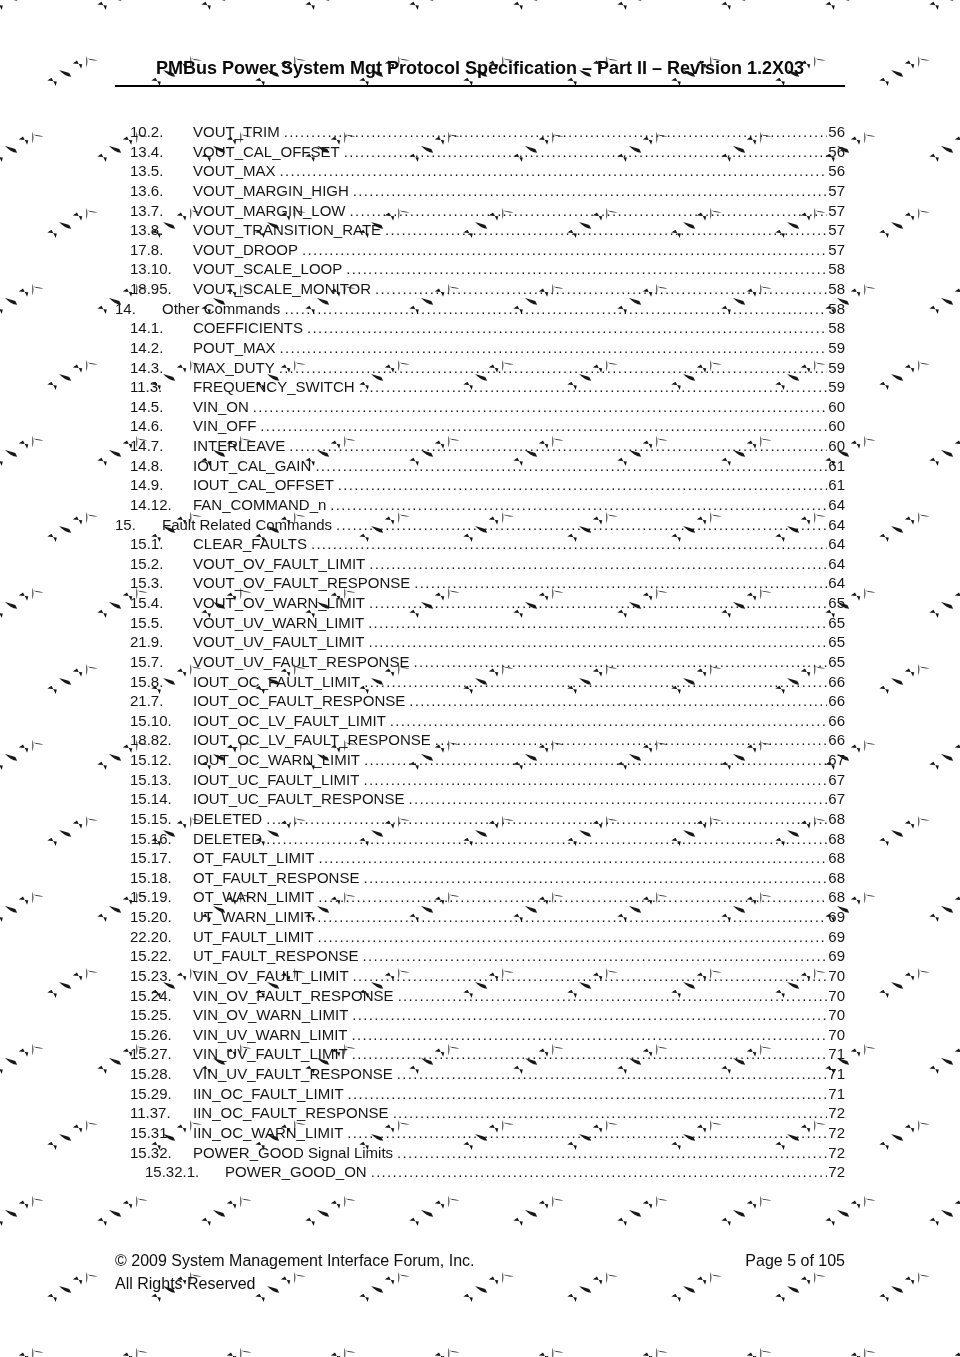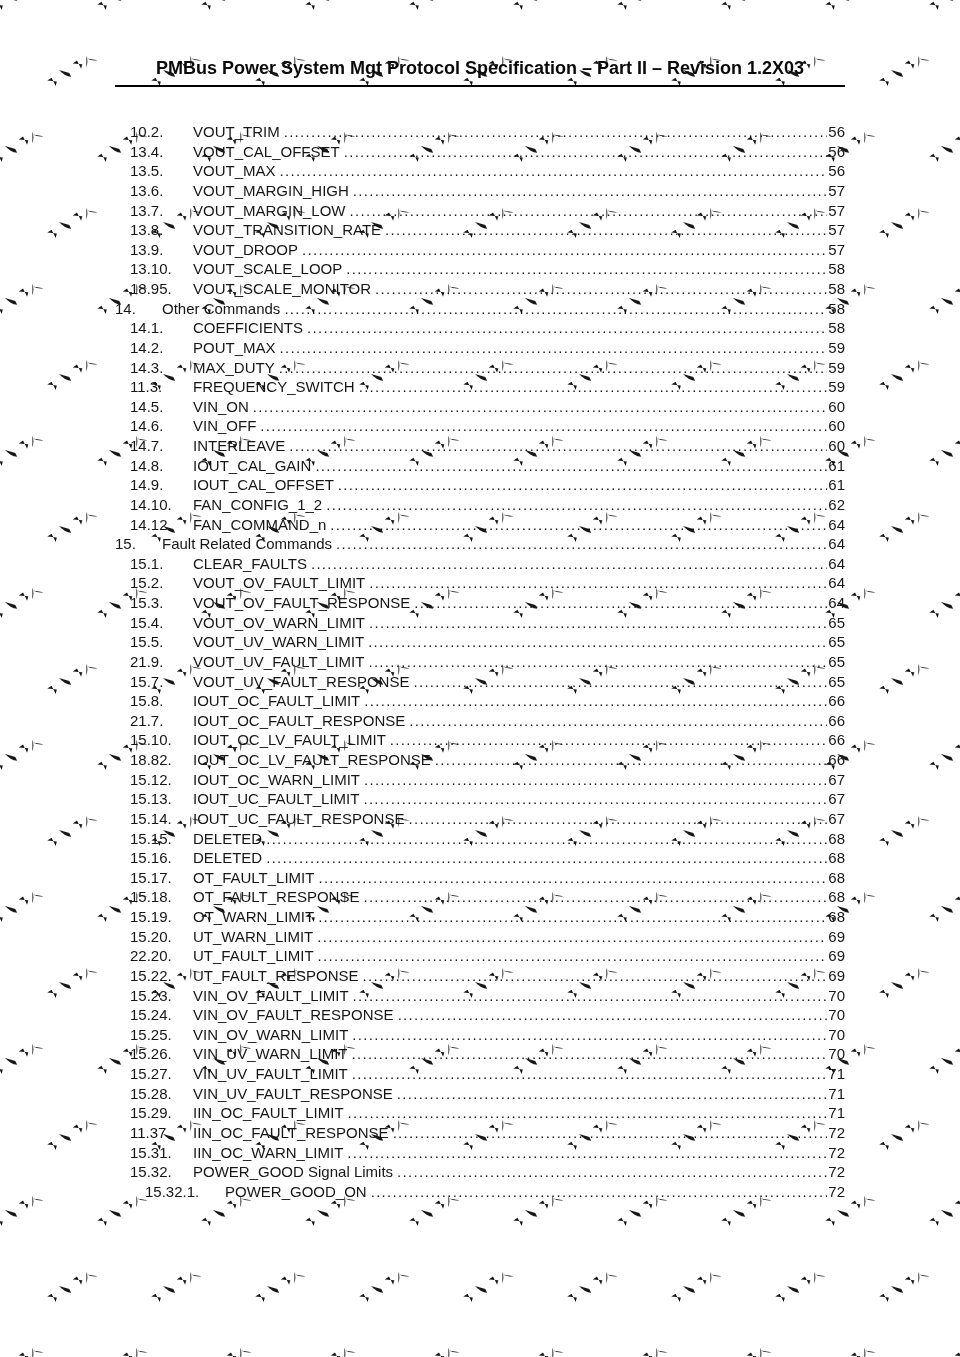--- a/index.html
+++ b/index.html
@@ -1178,21 +1178,21 @@
           <span class="toc-dots"></span>
           <span class="toc-page">57</span>
         </div>
         <div class="toc-row lvl2">
           <span class="toc-num">13.8.</span>
           <span class="toc-title">VOUT_TRANSITION_RATE</span>
           <span class="toc-dots"></span>
           <span class="toc-page">57</span>
         </div>
         <div class="toc-row lvl2">
-          <span class="toc-num">13.9.</span>
+          <span class="toc-num">17.8.</span>
           <span class="toc-title">VOUT_DROOP</span>
           <span class="toc-dots"></span>
           <span class="toc-page">57</span>
         </div>
         <div class="toc-row lvl2">
           <span class="toc-num">13.10.</span>
           <span class="toc-title">VOUT_SCALE_LOOP</span>
           <span class="toc-dots"></span>
           <span class="toc-page">58</span>
         </div>
@@ -1256,26 +1256,20 @@
           <span class="toc-dots"></span>
           <span class="toc-page">61</span>
         </div>
         <div class="toc-row lvl2">
           <span class="toc-num">14.9.</span>
           <span class="toc-title">IOUT_CAL_OFFSET</span>
           <span class="toc-dots"></span>
           <span class="toc-page">61</span>
         </div>
         <div class="toc-row lvl2">
-          <span class="toc-num">14.10.</span>
-          <span class="toc-title">FAN_CONFIG_1_2</span>
-          <span class="toc-dots"></span>
-          <span class="toc-page">62</span>
-        </div>
-        <div class="toc-row lvl2">
           <span class="toc-num">14.12.</span>
           <span class="toc-title">FAN_COMMAND_n</span>
           <span class="toc-dots"></span>
           <span class="toc-page">64</span>
         </div>
         <div class="toc-row lvl1">
           <span class="toc-num">15.</span>
           <span class="toc-title">Fault Related Commands</span>
           <span class="toc-dots"></span>
           <span class="toc-page">64</span>
@@ -1472,14 +1466,19 @@
           <span class="toc-dots"></span>
           <span class="toc-page">72</span>
         </div>
         <div class="toc-row lvl3">
           <span class="toc-num">15.32.1.</span>
           <span class="toc-title">POWER_GOOD_ON</span>
           <span class="toc-dots"></span>
           <span class="toc-page">72</span>
         </div>
       </div>
+    <div class="ftr">
+      <div>© 2009 System Management Interface Forum, Inc.</div>
+      <div>All Rights Reserved</div>
+      <div class="pageno">Page 5 of 105</div>
+    </div>
   </div>
 </div>
 
 </body></html>

